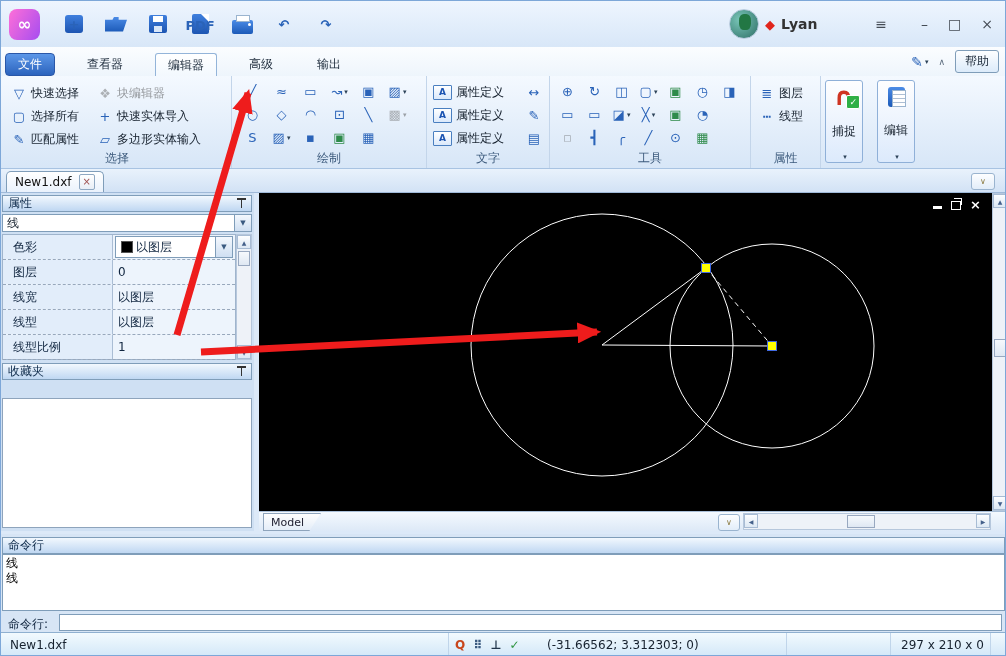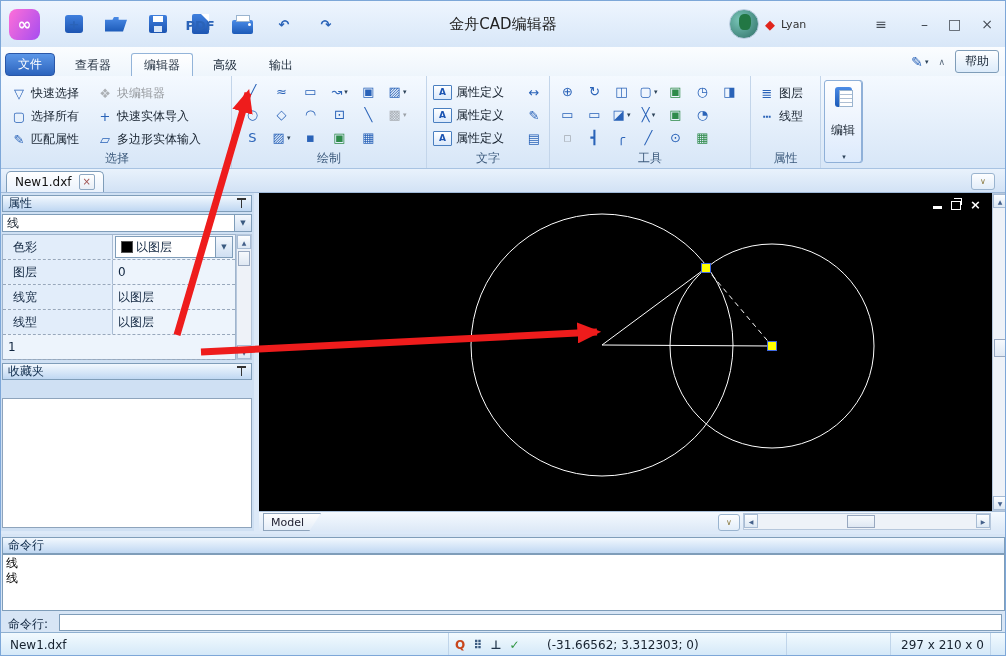--- a/index.html
+++ b/index.html
@@ -30,28 +30,28 @@
   .ico-print .g::before{content:"";position:absolute;top:-5px;left:4px;width:12px;height:5px;background:#fff;border:1px solid #9ab4cf;}
   .ico-print .g::after{content:"";position:absolute;right:2px;top:3px;width:3px;height:3px;background:#fff;border-radius:50%;}
   .ico-arrow .g{font-size:24px;color:#2f6fd0;font-weight:bold;line-height:1;}
   .tb-title{position:absolute;left:50%;top:0;transform:translateX(-50%);height:46px;display:flex;align-items:center;
             font-size:15px;color:#222;}
   .tb-user{position:absolute;left:728px;top:0;height:46px;display:flex;align-items:center;gap:6px;}
   .avatar{width:28px;height:28px;border-radius:50%;background:radial-gradient(circle at 35% 35%,#79c6b8,#2e6e66);
           border:1px solid #b8cbde;position:relative;overflow:hidden;}
   .avatar::after{content:"";position:absolute;left:9px;top:4px;width:12px;height:16px;background:#274;border-radius:40%;}
   .vip{color:#e0251c;font-size:13px;}
-  .uname{font-size:11px;color:#333;}
+  .uname{font-size:14px;color:#333;font-weight:bold;}
   .winctl{position:absolute;right:12px;top:0;height:46px;display:flex;align-items:center;gap:20px;
           font-size:14px;color:#454c55;}
   .winctl .menu-g{margin-right:14px;}
   
   .menubar{position:absolute;left:0;top:46px;width:100%;height:29px;
            background:linear-gradient(#fbfdff,#eef5fc);border-bottom:1px solid #bed3ea;}
-  .mtabs{position:absolute;left:4px;bottom:0;display:flex;gap:8px;align-items:flex-end;}
+  .mtabs{position:absolute;left:4px;bottom:0;display:flex;gap:20px;align-items:flex-start;}
   .mtab{height:22px;padding:0 12px;display:flex;align-items:center;border-radius:3px 3px 0 0;
         color:#1c2a3a;cursor:default;}
   .mtab.file{background:linear-gradient(#5b97e8,#2c63bd);color:#fff;border:1px solid #2a57a8;border-radius:4px;height:21px;}
   .mtab.active{background:linear-gradient(#ffffff,#f2f8fe);border:1px solid #93b4d9;border-bottom:none;height:23px;margin-bottom:-1px;}
   .menu-right{position:absolute;right:6px;top:3px;display:flex;align-items:center;gap:10px;}
   .mr-edit{color:#2a63b8;font-size:14px;display:flex;align-items:center;}
   .mr-collapse{color:#5b6b7d;font-size:9px;}
   .help-btn{font-family:inherit;font-size:12px;color:#1c2a3a;padding:2px 9px;border:1px solid #7f9db9;border-radius:3px;
             background:linear-gradient(#fdfeff,#dcebfa);}
   .dd{font-size:7px;color:#2c4258;margin-left:2px;}
@@ -79,21 +79,21 @@
   .g-tools .irow .ricon{width:27px;}
   .text-cols{position:absolute;top:5px;left:6px;right:4px;bottom:17px;display:flex;justify-content:space-between;}
   .text-main{display:grid;grid-auto-rows:23px;align-items:center;}
   .text-side{display:grid;grid-auto-rows:23px;align-items:center;justify-items:center;width:22px;}
   .text-main .ricon .g{width:17px;height:13px;border:1px solid #4a7fc0;background:linear-gradient(#fff,#dbe9fb);
         color:#1d55b2;font-size:9px;font-weight:bold;display:flex;align-items:center;justify-content:center;border-radius:1px;}
   .one-col{grid-template-columns:1fr;}
   .bigbtn{position:absolute;top:4px;bottom:5px;width:38px;border:1px solid #8fb0d8;border-radius:3px;
           background:linear-gradient(#fefeff,#dceafc);display:flex;flex-direction:column;align-items:center;
           justify-content:space-between;padding:3px 0 1px;box-sizing:border-box;}
-  .bigbtn.snap{left:824px;} .bigbtn.edit{left:823px;}
+  .bigbtn.snap{left:824px;} .bigbtn.edit{left:876px;}
   .blabel{font-size:12px;color:#16212e;}
   .magnet{position:relative;font-size:25px;font-weight:bold;color:#cf3422;line-height:26px;}
   .magnet .chk{position:absolute;right:-6px;bottom:1px;width:12px;height:12px;background:#2eaf46;color:#fff;
                font-size:9px;border-radius:2px;display:flex;align-items:center;justify-content:center;border:1px solid #fff;}
   .clip{width:17px;height:20px;background:linear-gradient(#4b8be6,#1c5ab8);border-radius:3px;position:relative;margin-top:3px;}
   .clip-page{position:absolute;left:4px;top:3px;width:12px;height:15px;background:#fff;border:1px solid #9ab4cf;
              background:repeating-linear-gradient(to bottom,#fff 0 3px,#aebfd4 3px 4px);}
   
   .doctabs{position:absolute;left:0;top:168px;width:100%;height:24px;
            background:linear-gradient(#e9f2fc,#d2e2f5);border-bottom:1px solid #9fb9d8;box-sizing:border-box;}
@@ -209,21 +209,20 @@
         <span class="ricon ico-print">
           <span class="g"></span>
         </span>
         <span class="ricon ico-arrow">
           <span class="g">↶</span>
         </span>
         <span class="ricon ico-arrow">
           <span class="g">↷</span>
         </span>
       </div>
-    <div class="tb-title">金舟CAD编辑器</div>
     <div class="tb-user">
       <span class="avatar"></span>
       <span class="vip">◆</span>
       <span class="uname">Lyan</span>
     </div>
     <div class="winctl">
       <span class="menu-g">≡</span>
       <span>–</span>
       <span>□</span>
       <span>×</span>
@@ -510,20 +509,21 @@
             <span>以图层</span>
           </div>
         </div>
         <div class="prow">
           <div class="plabel">线型</div>
           <div class="pvalue">
             <span>以图层</span>
           </div>
         </div>
         <div class="prow">
+          <div class="plabel">线型比例</div>
           <div class="pvalue">
             <span>1</span>
           </div>
         </div>
       </div>
     <div class="pscroll">
       <span class="sb-btn up">▲</span>
       <span class="sb-thumb"></span>
       <span class="sb-btn down">▼</span>
     </div>

